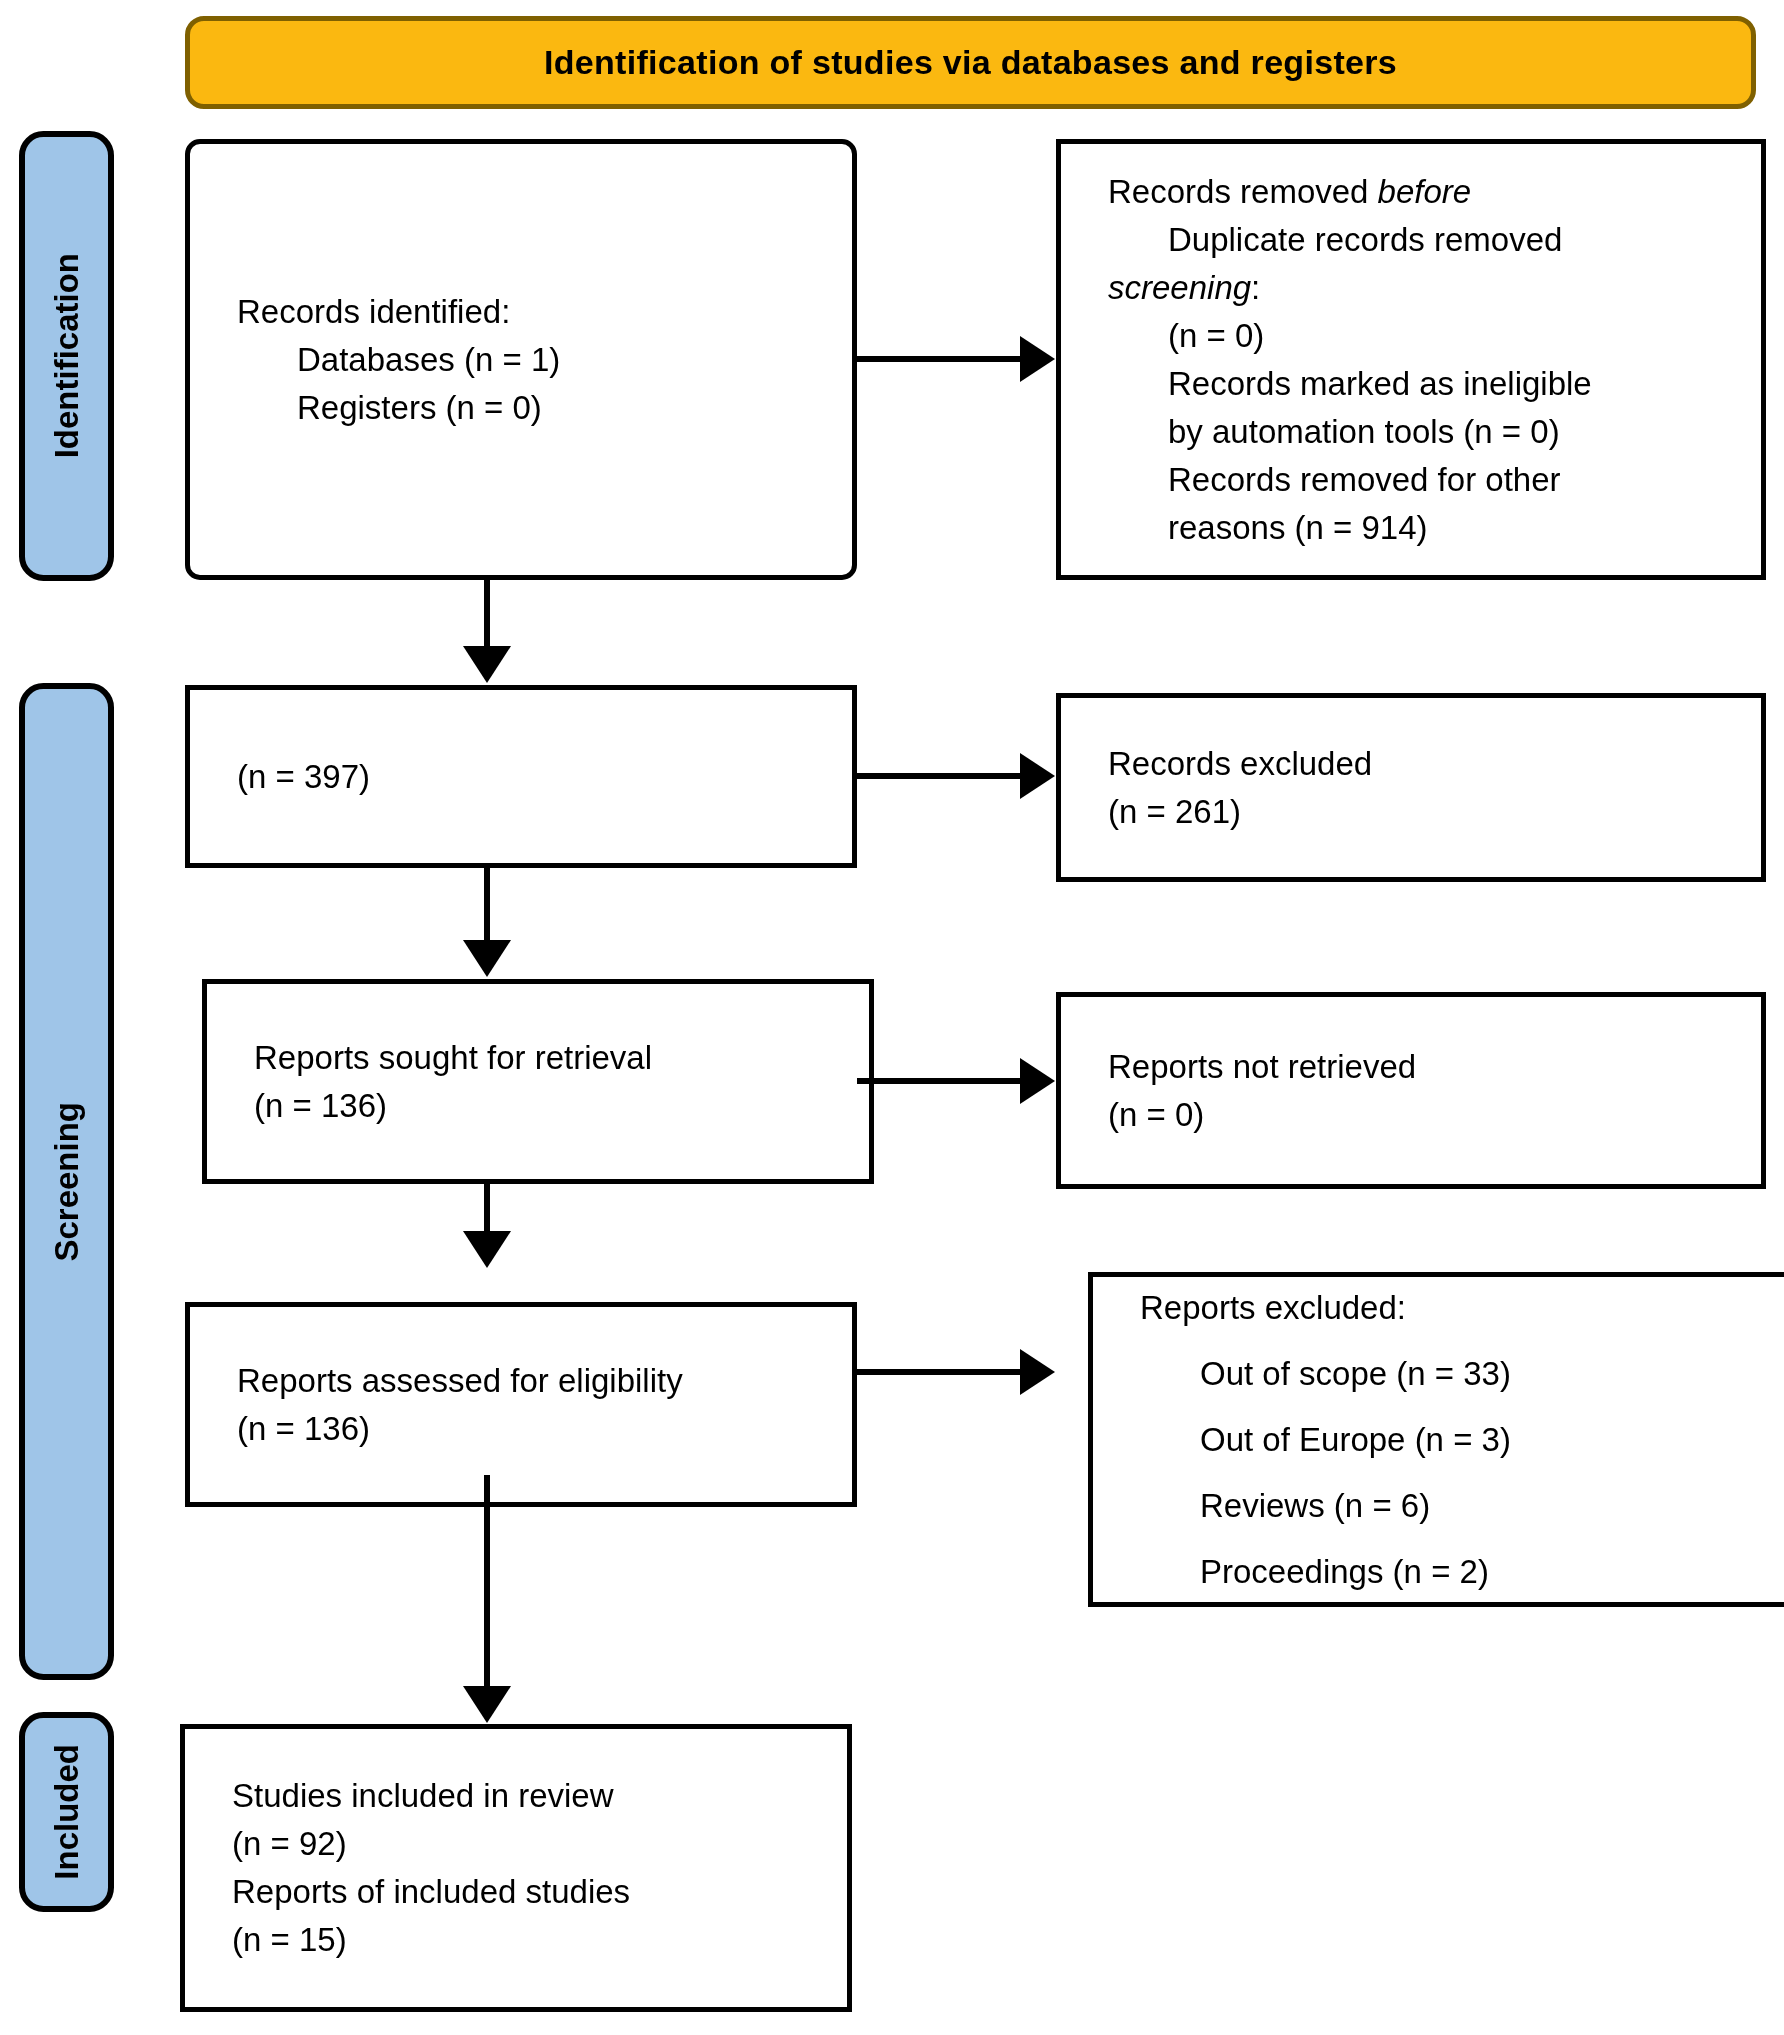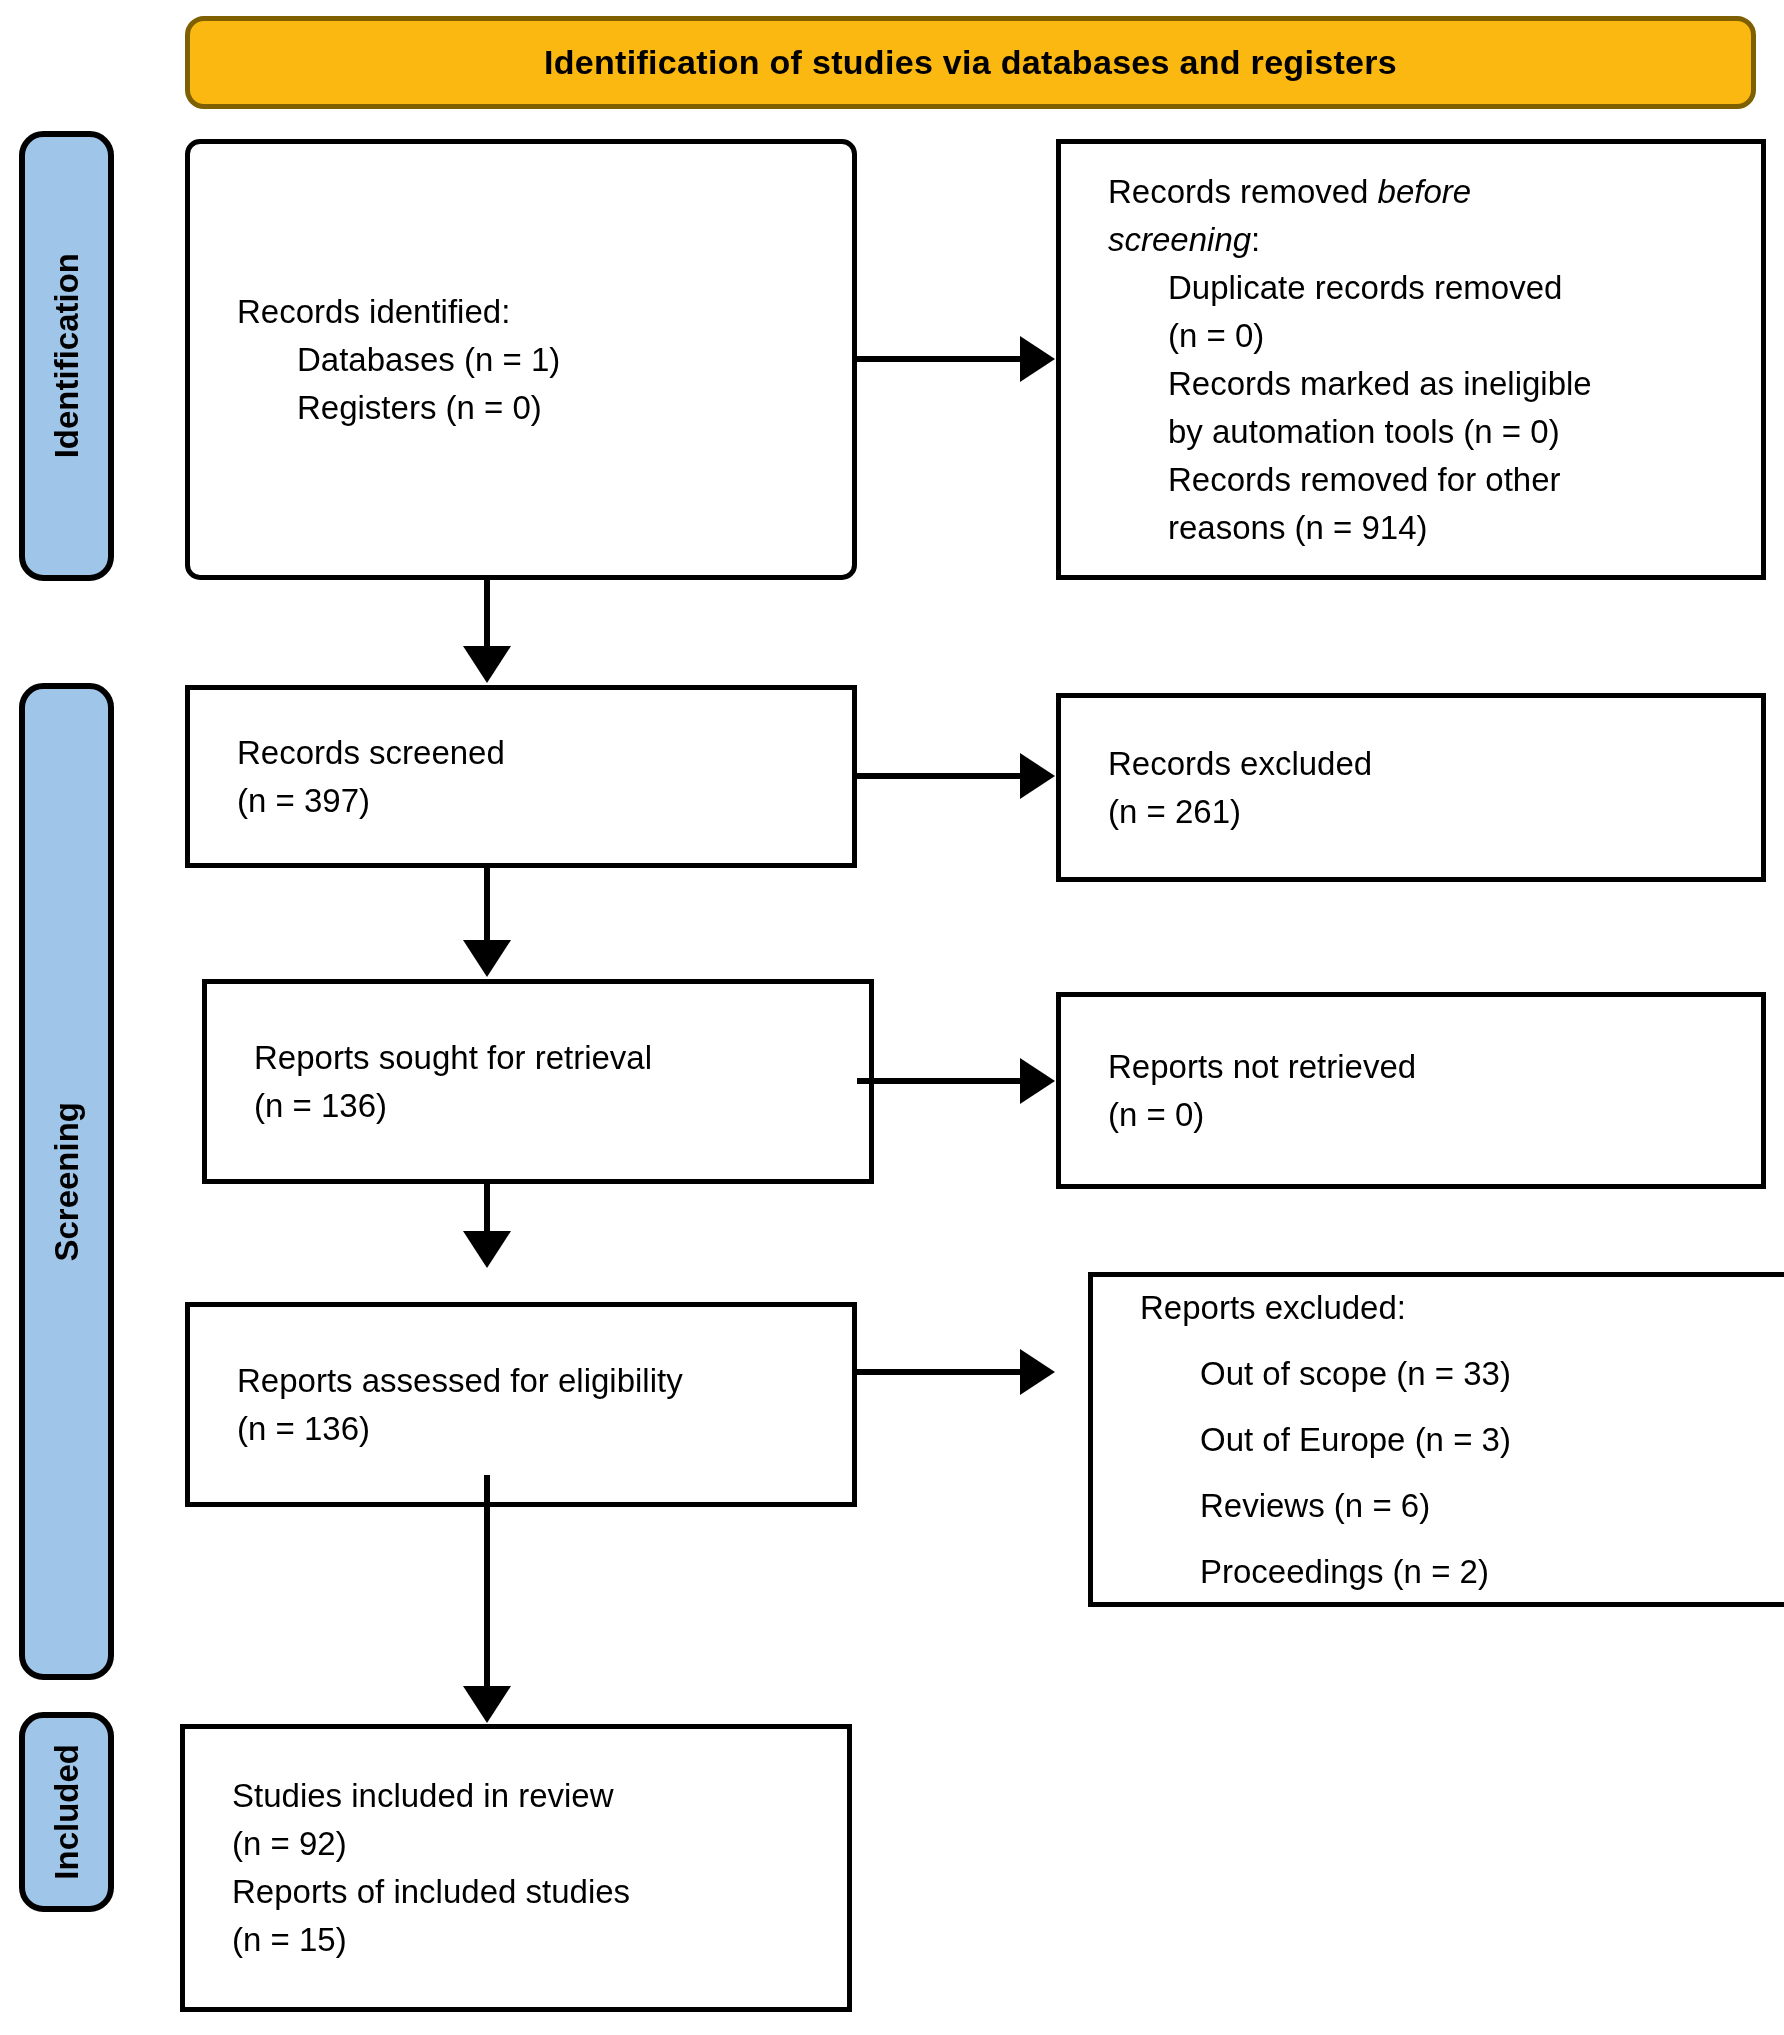--- a/index.html
+++ b/index.html
@@ -76,21 +76,20 @@
   <span>Included</span>
 </div>
 
 <div class="box" style="left:185px;top:139px;width:672px;height:441px;border-radius:15px;">
   <div class="line">Records identified:</div>
   <div class="line sub">Databases (n = 1)</div>
   <div class="line sub">Registers (n = 0)</div>
 </div>
 
 <div class="box" style="left:185px;top:685px;width:672px;height:183px;">
-  <div class="line">Records screened</div>
   <div class="line">(n = 397)</div>
 </div>
 
 <div class="box" style="left:202px;top:979px;width:672px;height:205px;">
   <div class="line">Reports sought for retrieval</div>
   <div class="line">(n = 136)</div>
 </div>
 
 <div class="box" style="left:185px;top:1270px;width:672px;height:205px;margin-top:32px;">
   <div class="line">Reports assessed for eligibility</div>
@@ -99,22 +98,22 @@
 
 <div class="box" style="left:180px;top:1724px;width:672px;height:288px;">
   <div class="line">Studies included in review</div>
   <div class="line">(n = 92)</div>
   <div class="line">Reports of included studies</div>
   <div class="line">(n = 15)</div>
 </div>
 
 <div class="box" style="left:1056px;top:139px;width:710px;height:441px;">
   <div class="line"><span>Records removed </span><span class="it">before</span></div>
+  <div class="line sub">Duplicate records removed</div>
   <div class="line"><span class="it">screening</span><span>:</span></div>
-  <div class="line sub">Duplicate records removed</div>
   <div class="line sub">(n = 0)</div>
   <div class="line sub">Records marked as ineligible</div>
   <div class="line sub">by automation tools (n = 0)</div>
   <div class="line sub">Records removed for other</div>
   <div class="line sub">reasons (n = 914)</div>
 </div>
 
 <div class="box" style="left:1056px;top:693px;width:710px;height:189px;">
   <div class="line">Records excluded</div>
   <div class="line">(n = 261)</div>

